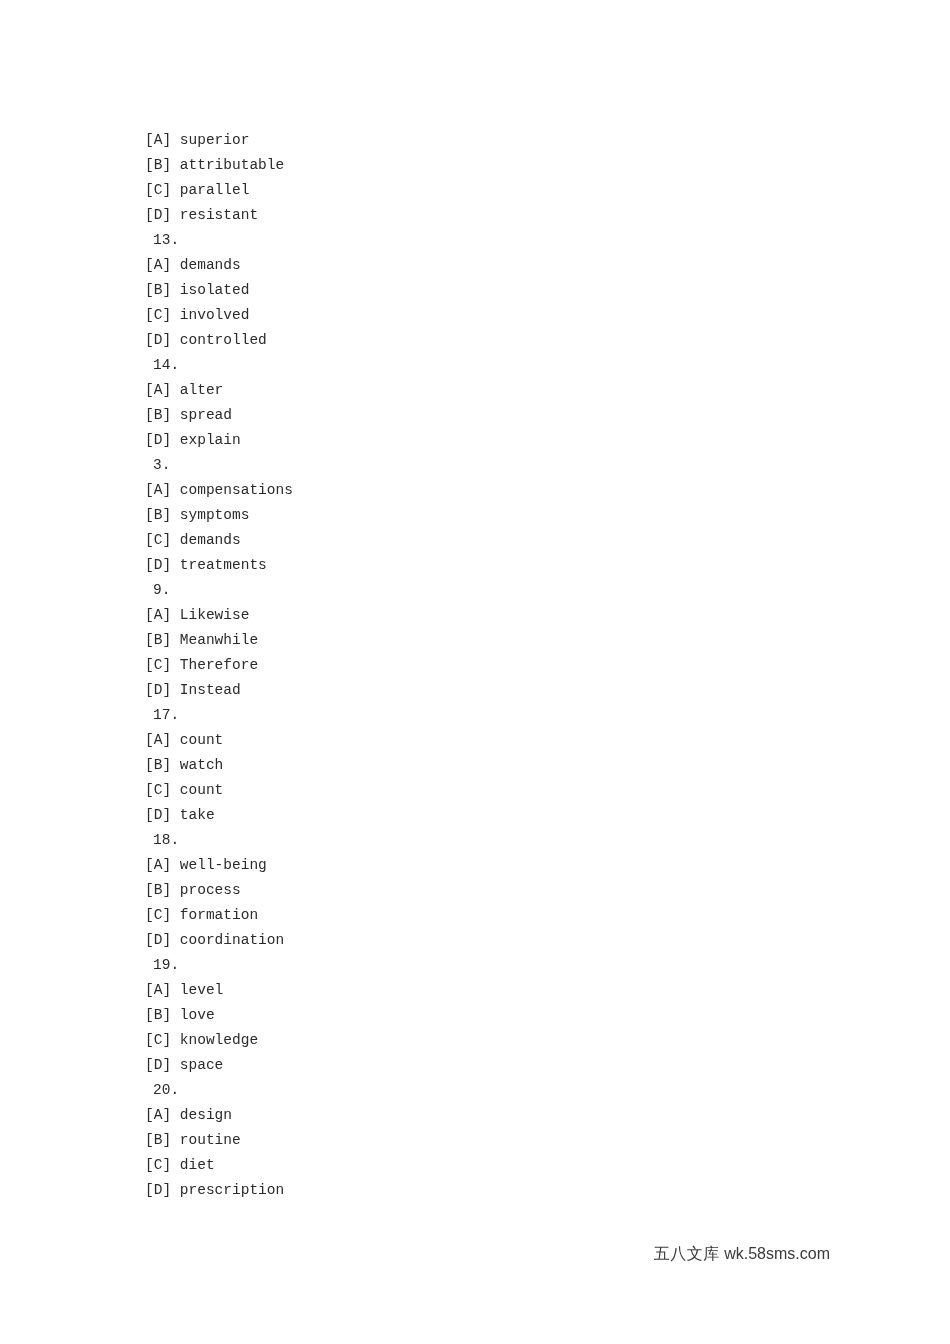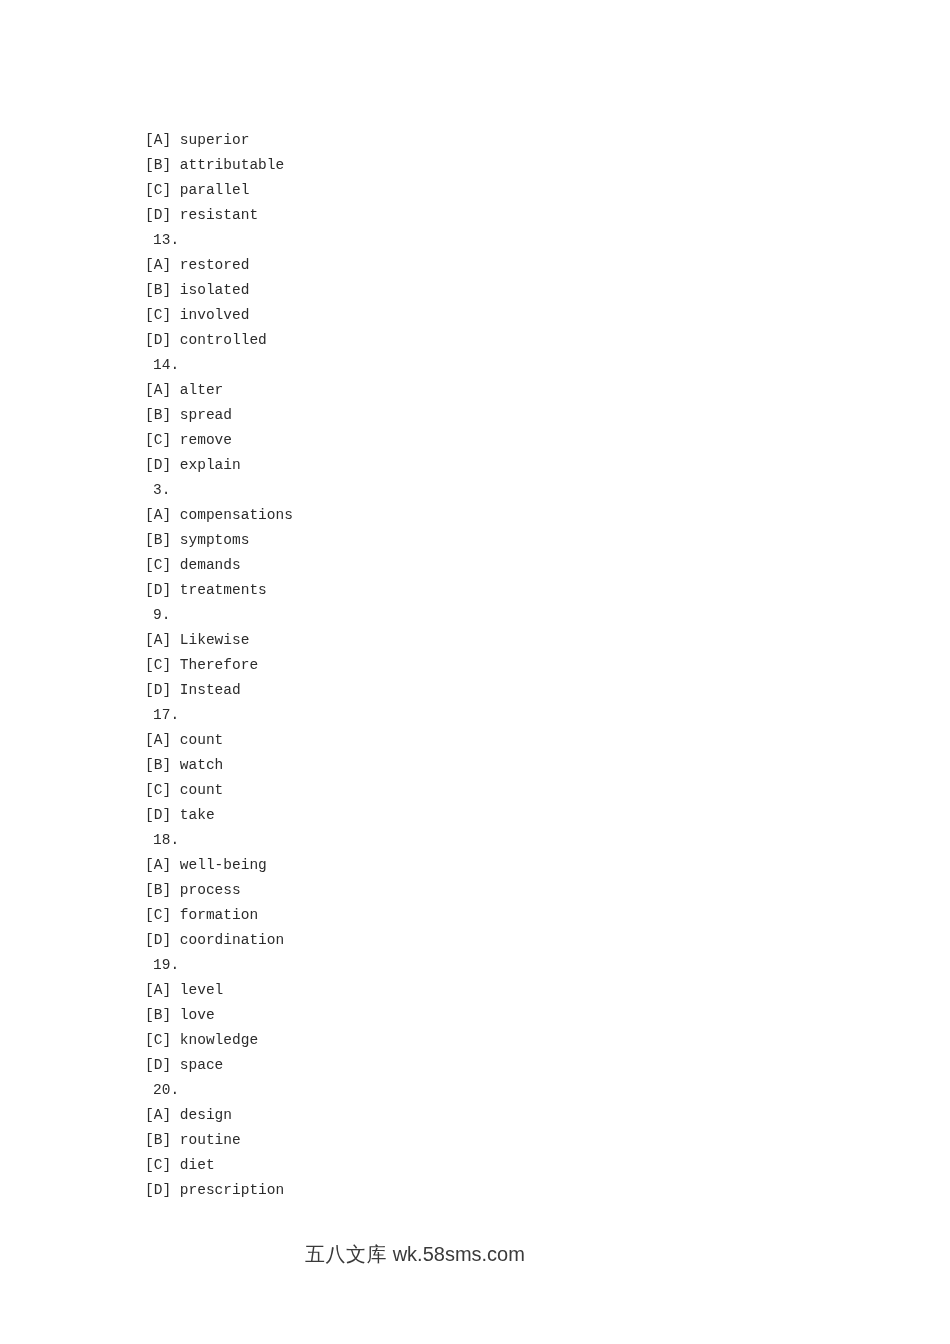--- a/index.html
+++ b/index.html
@@ -51,23 +51,23 @@
   .opt {
     color: #2b2b2b;
   }
 
   
   #watermark {
     position: absolute;
     top: 1243px;
     left: 0;
     width: 830px;
-    text-align: center;
+    text-align: right;
     font-family: "Liberation Sans", "DejaVu Sans", sans-serif;
-    font-size: 20px;
+    font-size: 16px;
     line-height: 22px;
     color: #3a3a3a;
     white-space: pre;
   }
   #watermark .wm-cn {
     font-family: "DejaVu Sans", "Liberation Sans", sans-serif;
     letter-spacing: 0.5px;
   }
   #watermark .wm-url {
     font-family: "Liberation Sans", "DejaVu Sans", sans-serif;
@@ -79,39 +79,39 @@
 <div id="page">
 
   <div id="doc-body">
 
     <div class="line opt">[A] superior</div>
     <div class="line opt">[B] attributable</div>
     <div class="line opt">[C] parallel</div>
     <div class="line opt">[D] resistant</div>
 
     <div class="line q-number">13.</div>
-    <div class="line opt">[A] restored</div>
+    <div class="line opt">[A] demands</div>
     <div class="line opt">[B] isolated</div>
     <div class="line opt">[C] involved</div>
     <div class="line opt">[D] controlled</div>
 
     <div class="line q-number">14.</div>
     <div class="line opt">[A] alter</div>
     <div class="line opt">[B] spread</div>
-    <div class="line opt">[C] remove</div>
     <div class="line opt">[D] explain</div>
 
     <div class="line q-number">3.</div>
     <div class="line opt">[A] compensations</div>
     <div class="line opt">[B] symptoms</div>
     <div class="line opt">[C] demands</div>
     <div class="line opt">[D] treatments</div>
 
     <div class="line q-number">9.</div>
     <div class="line opt">[A] Likewise</div>
+    <div class="line opt">[B] Meanwhile</div>
     <div class="line opt">[C] Therefore</div>
     <div class="line opt">[D] Instead</div>
 
     <div class="line q-number">17.</div>
     <div class="line opt">[A] count</div>
     <div class="line opt">[B] watch</div>
     <div class="line opt">[C] count</div>
     <div class="line opt">[D] take</div>
 
     <div class="line q-number">18.</div>

